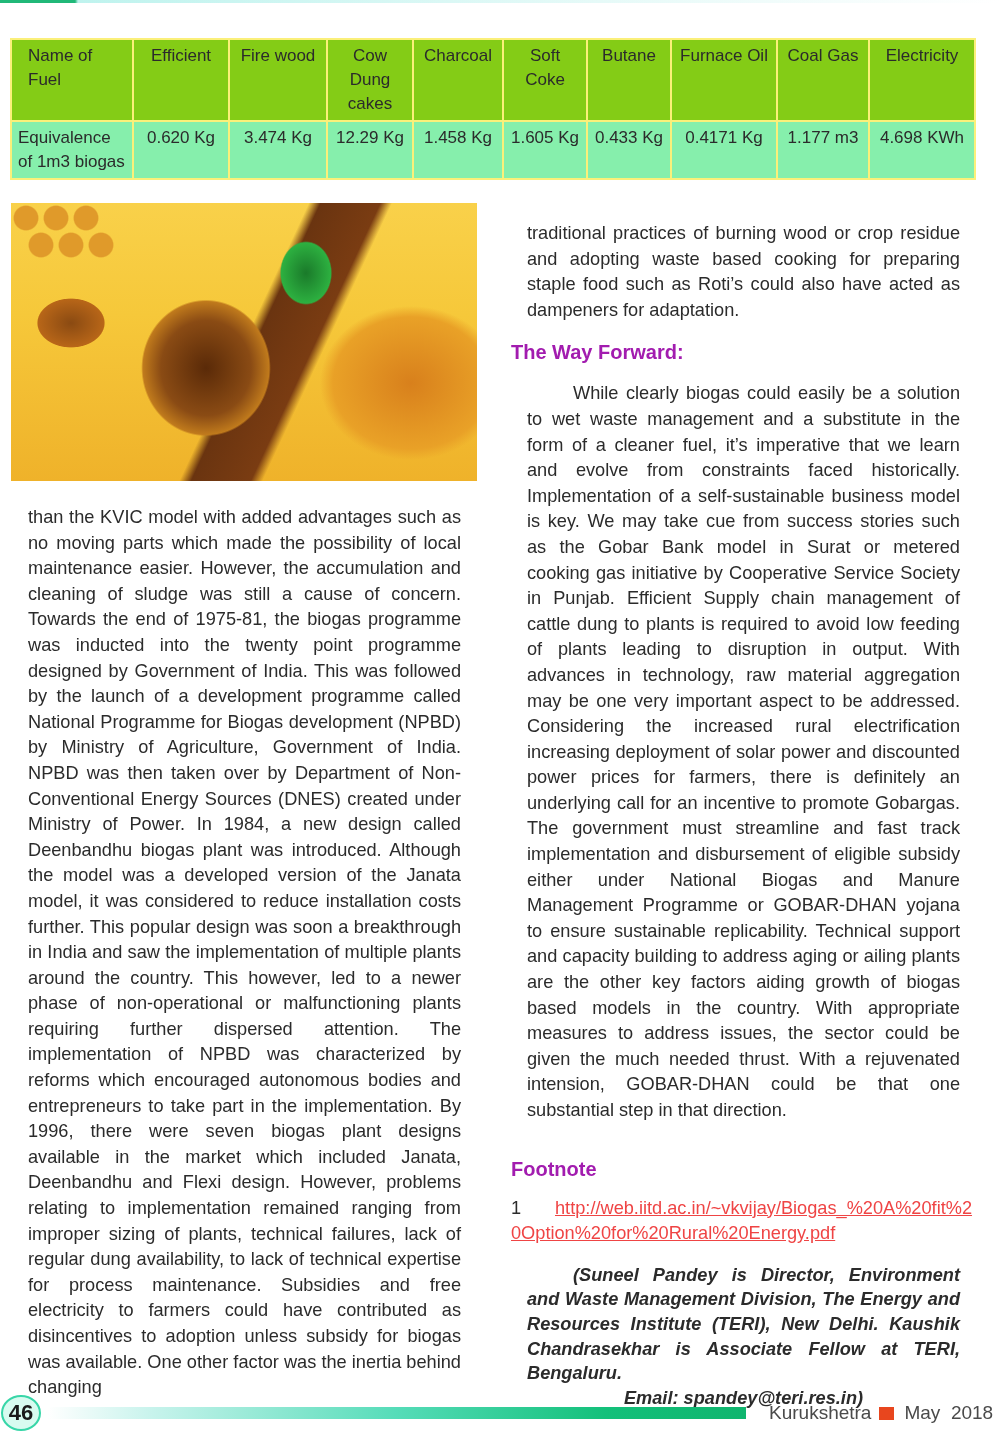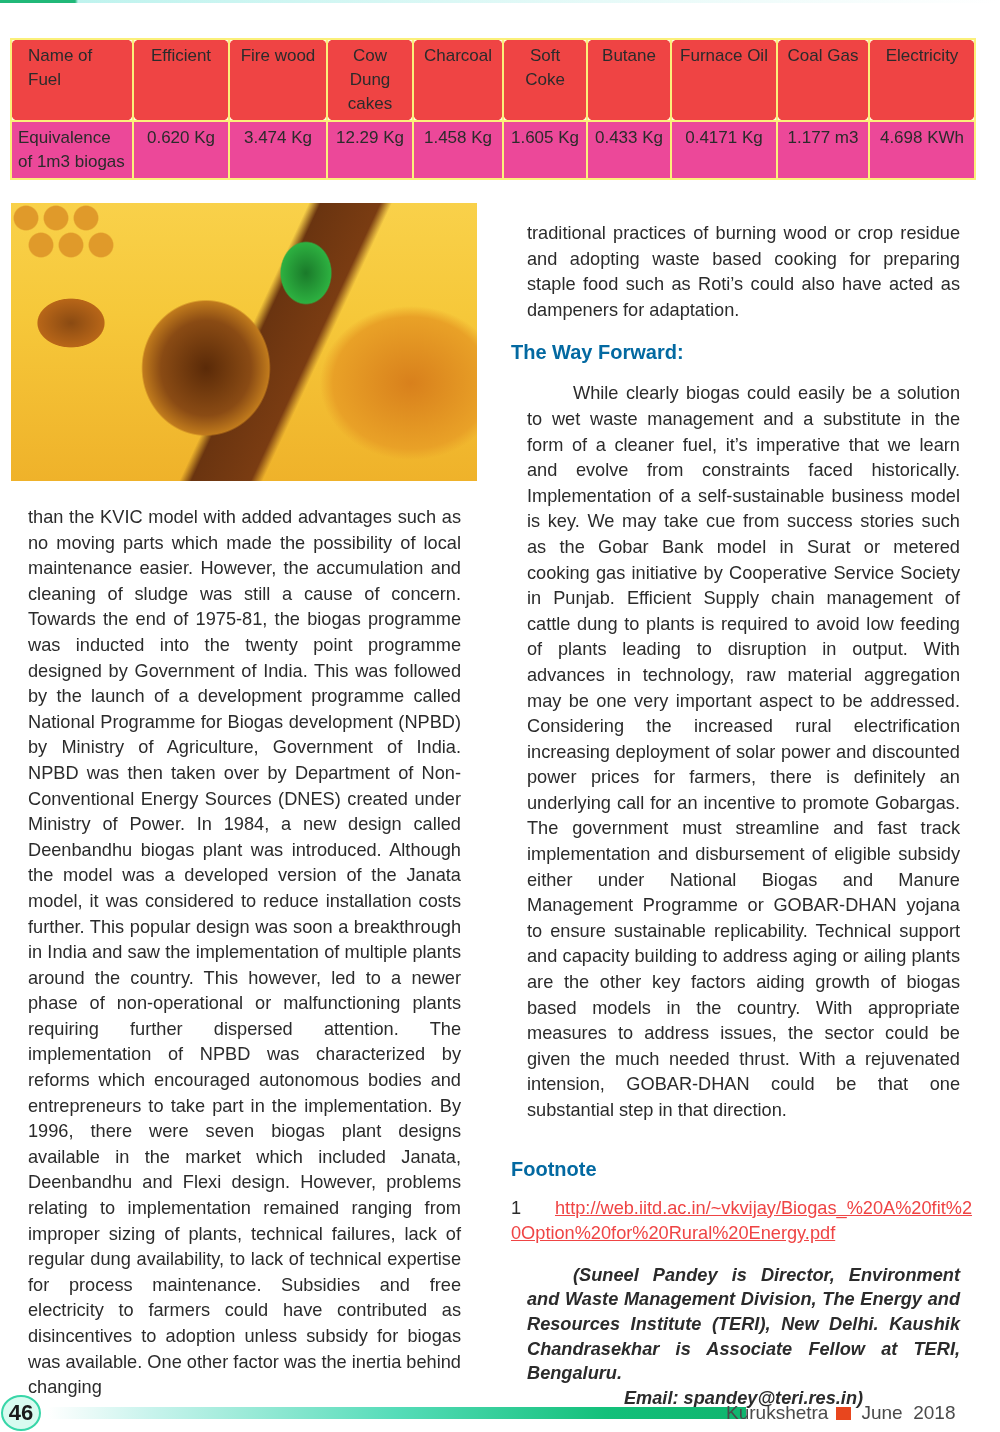--- a/index.html
+++ b/index.html
@@ -16,23 +16,23 @@
   
   .fuel-table {
     position:absolute; left:10px; top:38px; width:966px;
     border-collapse:collapse; background:#fffbd8;
     font-size:17px; color:#2b2b2b;
   }
   .fuel-table td {
     border:2px solid #fbf07a; vertical-align:top; padding:4px 6px;
     line-height:24px;
   }
-  .fuel-table tr.head td { background:#ef4444; height:70px; text-align:center;border-radius:8px; }
+  .fuel-table tr.head td { background:#84cc16; height:70px; text-align:center; }
   .fuel-table tr.head td:first-child { text-align:left; padding-left:16px; }
-  .fuel-table tr.val td { background:#ec4899; height:44px; text-align:center; }
+  .fuel-table tr.val td { background:#86efac; height:44px; text-align:center; }
   .fuel-table tr.val td:first-child { text-align:left; }
 
   
   .photo {
     position:absolute; left:11px; top:203px; width:466px; height:278px;
     background:
       radial-gradient(ellipse 55px 40px at 60px 120px, #8a4a12 0, #b86618 60%, transparent 62%),
       radial-gradient(ellipse 90px 95px at 195px 165px, #5a2a08 0, #8a4b14 50%, #c07a1c 70%, transparent 72%),
       radial-gradient(ellipse 45px 55px at 295px 70px, #1a7a2a 0, #2db040 55%, transparent 58%),
       linear-gradient(115deg, transparent 50%, #6a3410 52%, #7a3c12 62%, transparent 64%),
@@ -54,21 +54,21 @@
   
   .col {
     position:absolute; font-size:18.2px; line-height:25.6px; text-align:justify;
     color:#2b2b2b;
   }
   .col-left { left:12px; top:489px; width:465px; }
   .col-right { left:511px; top:205px; width:465px; }
   .col p { margin:16px; }
   .indent { text-indent:46px; }
   .section-heading {
-    color:#0369a1; font-weight:bold; font-size:20px; line-height:26px;
+    color:#a21caf; font-weight:bold; font-size:20px; line-height:26px;
     margin:16px 0 10px 0;
   }
   .footnote-line { margin-top:14px; font-size:18.2px; line-height:25.6px; }
   .footnote-line .num { display:inline-block; width:44px; }
   .footnote-line a { color:#ef4444; text-decoration:underline; word-break:break-all; }
   .bio {
     margin-top:12px; font-style:italic; font-weight:bold; text-indent:46px;
     line-height:24.6px;
   }
   .bio .email { display:block; text-indent:0; text-align:center; }
@@ -78,21 +78,21 @@
     position:absolute; left:1px; top:1395px; width:36px; height:32px;
     border-radius:50%; background:#d8fbf0; border:2px solid #38d6a8;
     display:flex; align-items:center; justify-content:center;
     font-size:22px; color:#1a1a1a; font-weight:bold;
   }
   .footer-bar {
     position:absolute; left:48px; top:1407px; width:698px; height:12px;
     background:linear-gradient(to right, #ffffff 0, #c7f3ec 15%, #55dcb8 50%, #13c07a 80%, #0fb56e 100%);
   }
   .footer-right {
-    position:absolute; left:726px; top:1402px; font-size:19px; color:#4a4a4a;
+    position:absolute; left:769px; top:1402px; font-size:19px; color:#4a4a4a;
     display:flex; align-items:center;
   }
   .footer-right .sq {
     display:inline-block; width:15px; height:13px; background:#e8461e; margin:0 8px 0 8px;
   }
   .footer-right .date { margin-left:2px; }
 </style>
 </head>
 <body>
 
@@ -147,14 +147,14 @@
     <span>(Suneel Pandey is Director, Environment and Waste Management Division, The Energy and Resources Institute (TERI), New Delhi. Kaushik Chandrasekhar is Associate Fellow at TERI, Bengaluru.</span>
     <span class="email">Email: spandey@teri.res.in)</span>
   </p>
 </div>
 
 <div class="page-badge">46</div>
 <div class="footer-bar"></div>
 <div class="footer-right">
   <span>Kurukshetra</span>
   <span class="sq"></span>
-  <span class="date" style="white-space:pre">June  2018</span>
+  <span class="date" style="white-space:pre">May  2018</span>
 </div>
 
 </body></html>

